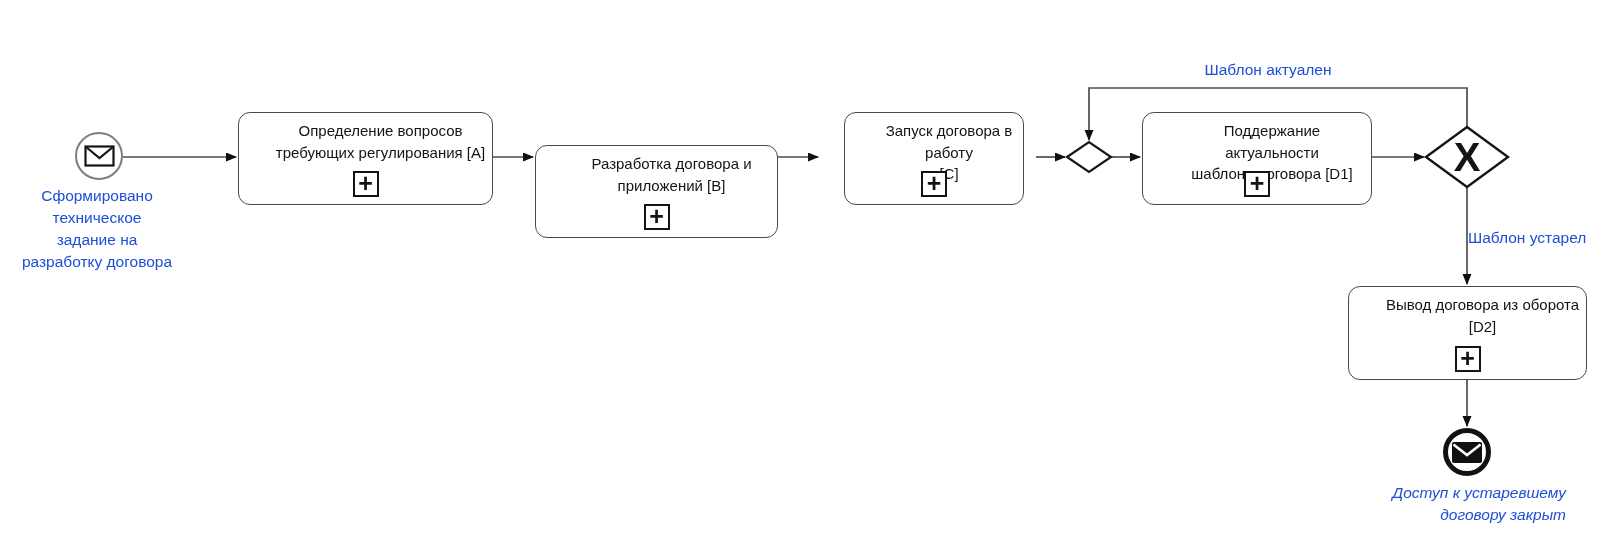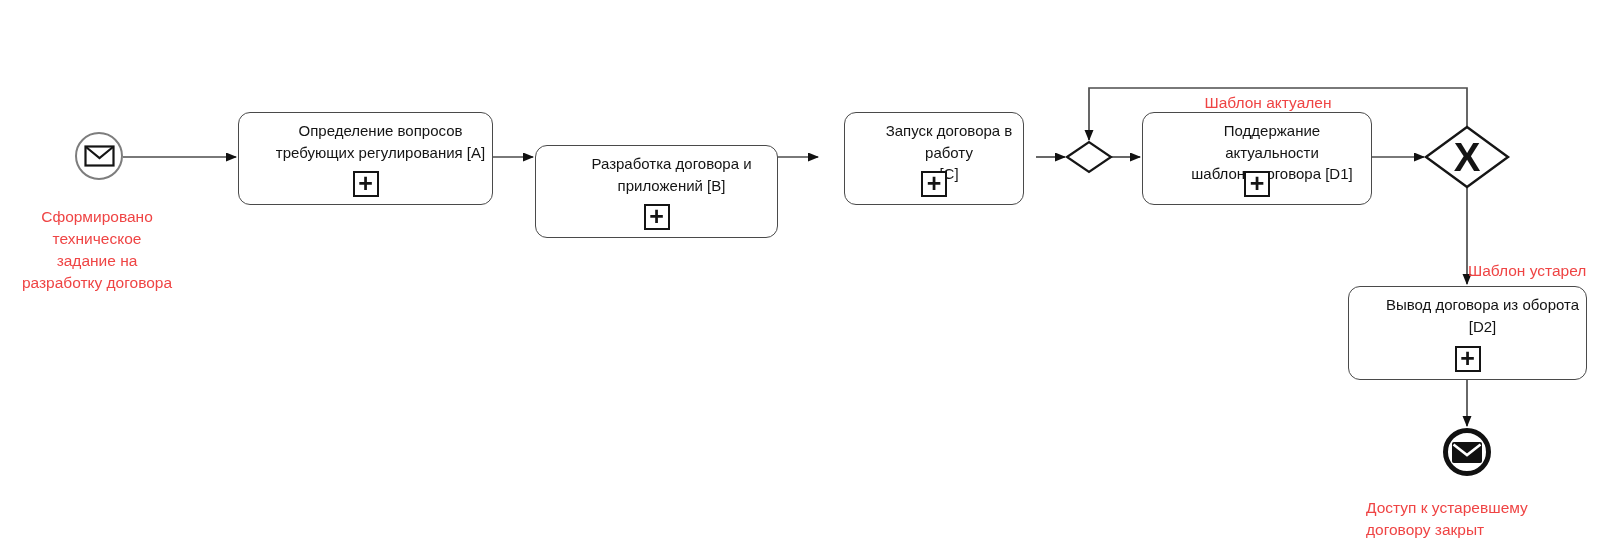--- a/index.html
+++ b/index.html
@@ -62,26 +62,25 @@
     display: flex; align-items: center; justify-content: center;
     font-size: 25px; font-weight: 700; line-height: 1;
     padding-bottom: 2px;
   }
 
   
   .flow-label, .event-label {
     position: absolute;
     font-size: 15.5px;
     line-height: 22px;
-    color: #ef4444;
+    color: #1d4ed8;
     white-space: pre-line;
-    margin-top: 33px;
   }
-  .start-event-label { left: 5px;  top: 173px; width: 184px; text-align: center; }
-  .end-event-label   { left: 1366px; top: 464px; width: 200px; text-align: left; }
+  .start-event-label { left: 5px;  top: 185px; width: 184px; text-align: center; }
+  .end-event-label   { left: 1366px; top: 482px; width: 200px; text-align: right; font-style: italic; }
   .label-template-current  { left: 1168px; top: 59px; width: 200px; text-align: center; }
   .label-template-outdated { left: 1468px; top: 227px; width: 140px; text-align: left; }
 
   .envelope-icon { display: block; }
 </style>
 </head>
 <body>
 
 <div class="canvas">
 

